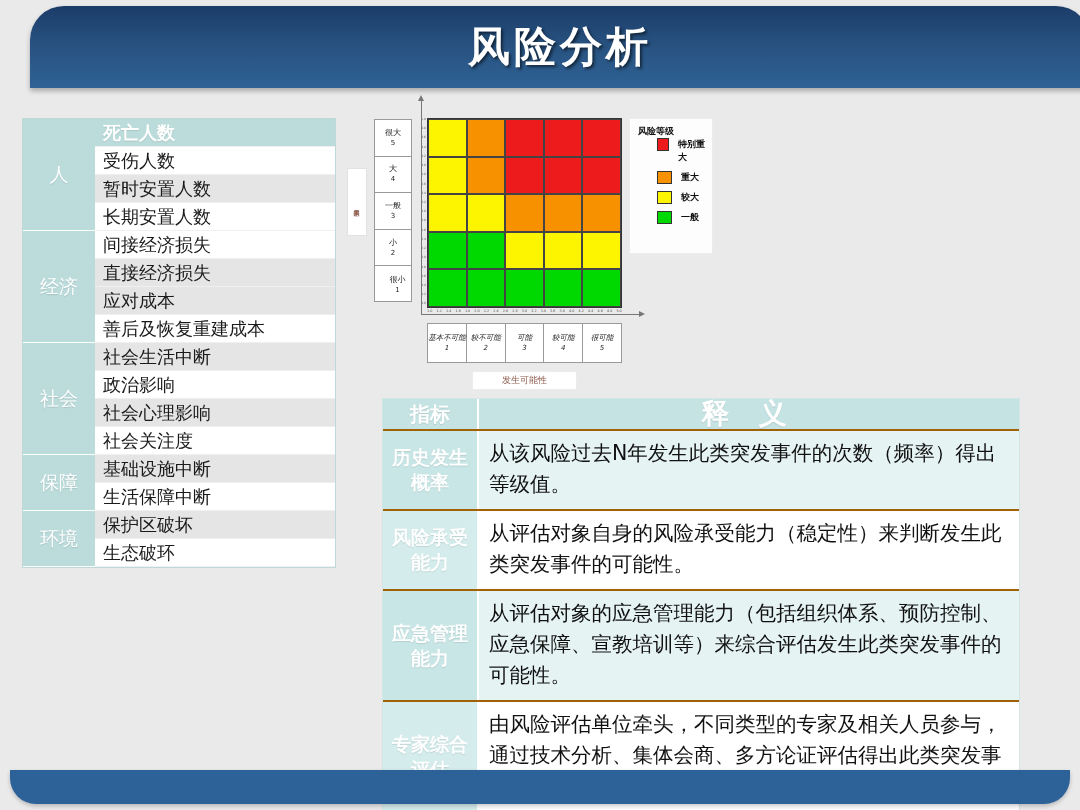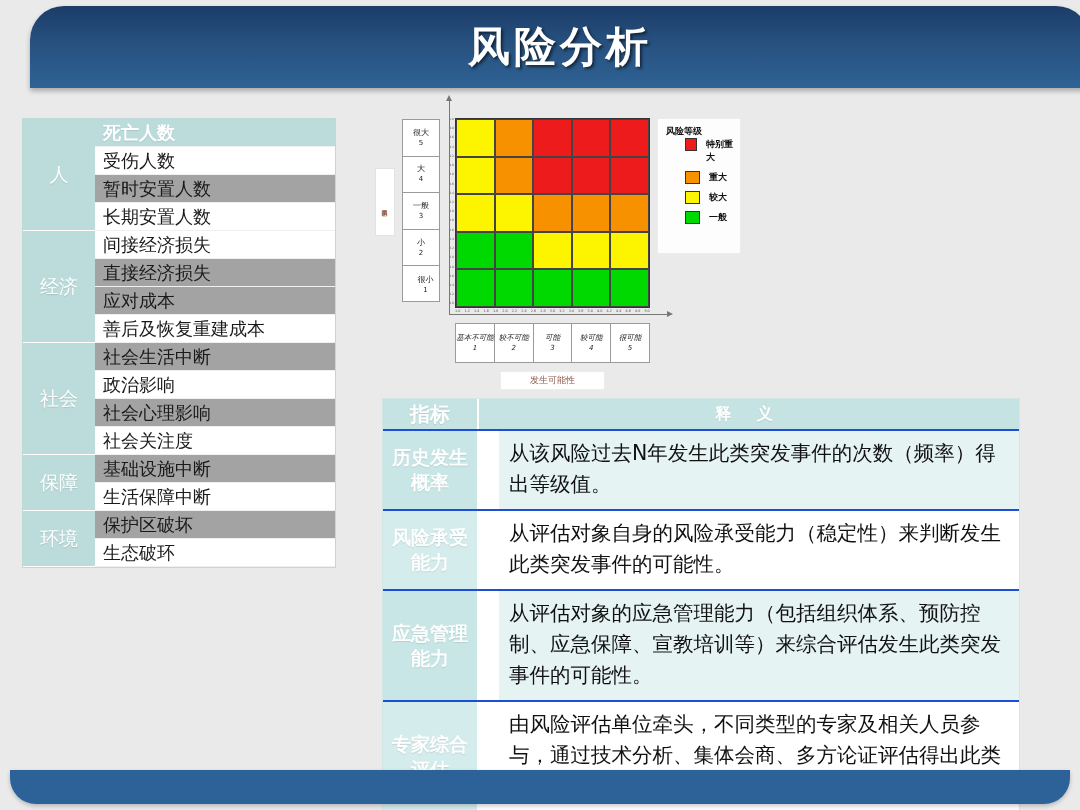--- a/index.html
+++ b/index.html
@@ -69,32 +69,32 @@
   .lt-item {
     height: 28px;
     line-height: 28px;
     padding-left: 8px;
     color: #1a1a1a;
     font-size: 18px;
     background: #ffffff;
     border-bottom: 1px solid #f0f0f0;
     white-space: nowrap;
   }
-  .lt-item.alt { background: #a3a3a3; }
+  .lt-item.alt { background: #e5e5e5; }
   .lt-item.headcell {
     background: #bcdcdc;
     color: #ffffff;
     font-weight: bold;
     text-shadow: 0 1px 1px rgba(0,0,0,0.1);
   }
 
   
   .chart-block {
     position: absolute;
-    left: 375px; top: 96px;
+    left: 347px; top: 96px;
     width: 370px; height: 300px;
   }
   .yaxis-title {
     position: absolute;
     left: 0px; top: 72px;
     width: 20px; height: 68px;
     background: #ffffff;
     border: 1px solid #e2e2e2;
     color: #8d5a4a;
     font-size: 6px;
@@ -240,26 +240,26 @@
   .dt-head .dt-col1 {
     width: 96px; flex: 0 0 96px;
     color: #ffffff; font-size: 20px; font-weight: bold;
     display: flex; align-items: center; justify-content: center;
     height: 30px;
     text-shadow: 0 1px 1px rgba(0,0,0,0.1);
     border-right: 2px solid #ffffff;
   }
   .dt-head .dt-col2 {
     flex: 1 1 auto;
-    color: #ffffff; font-size: 16px; font-weight: bold;
+    color: #ffffff; font-size: 28px; font-weight: bold;
     display: flex; align-items: center; justify-content: center;
     height: 30px; letter-spacing: 10px;
     text-shadow: 0 1px 1px rgba(0,0,0,0.1);
   }
-  .dt-row { display: flex; border-top: 2px solid #1d4ed8; gap: 20px; }
+  .dt-row { display: flex; border-top: 2px solid #a16207; }
   .dt-row:nth-child(odd) .dt-c1 { background: #c9e6e6; }
   .dt-row:nth-child(even) .dt-c1 { background: #d4ecec; }
   .dt-row:nth-child(odd) .dt-c2 { background: #e6f3f3; }
   .dt-row:nth-child(even) .dt-c2 { background: #ffffff; }
   .dt-c1 {
     width: 96px; flex: 0 0 96px;
     color: #ffffff; font-size: 19px; font-weight: bold;
     display: flex; align-items: center; justify-content: center;
     text-align: center; line-height: 25px;
     border-right: 2px solid #ffffff;

